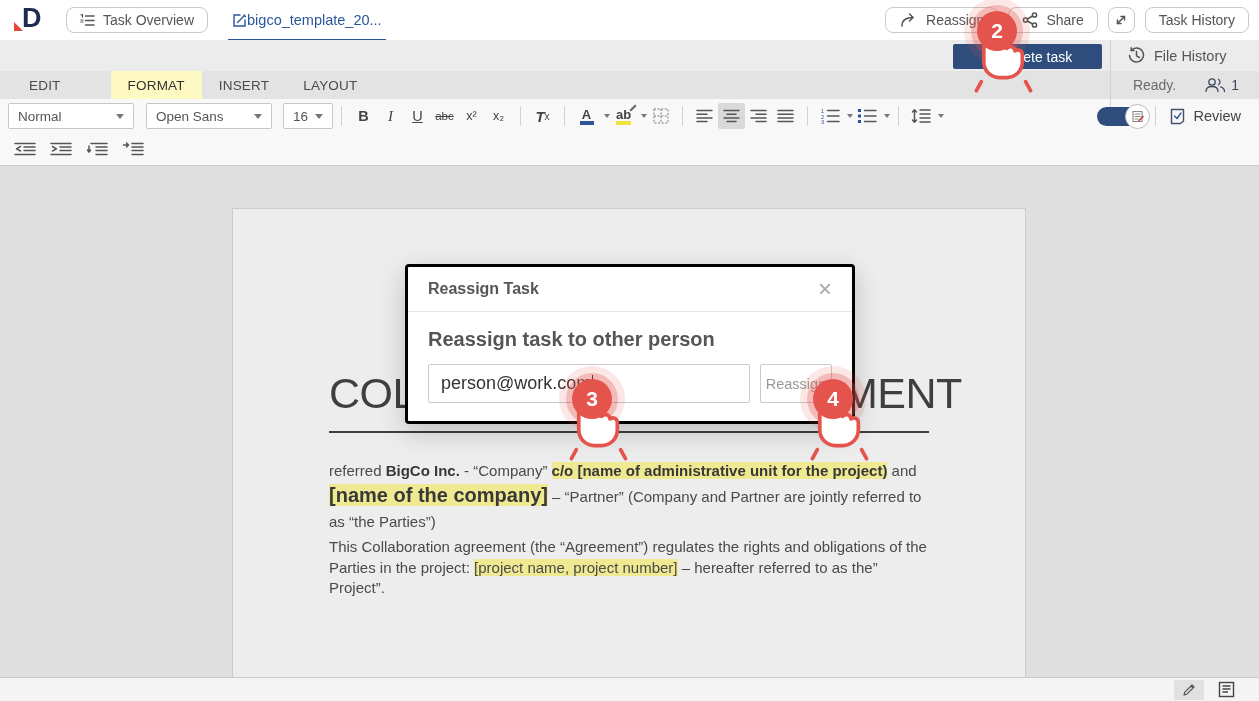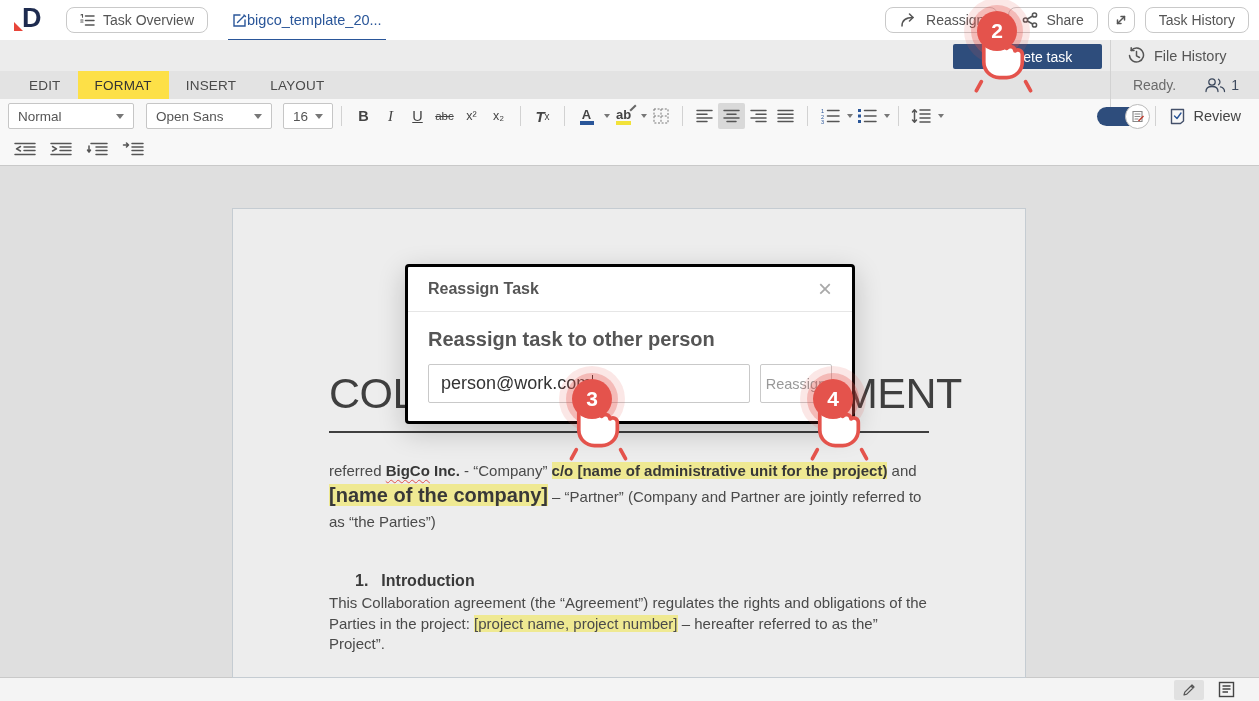--- a/index.html
+++ b/index.html
@@ -29,21 +29,21 @@
   .complete-btn{ position:absolute; left:953px; top:4px; width:149px; height:25px;
     background:#2e4d7c; color:#fff; border:none; border-radius:2px; font-size:14px;
     font-family:inherit; cursor:pointer;}
   .file-history{ position:absolute; left:1128px; top:3px; height:25px; display:flex;
     align-items:center; gap:9px; color:#555; font-size:14.5px; cursor:pointer; background:none; border:none; font-family:inherit;}
   .vdivider{ position:absolute; left:1110px; top:0; width:1px; height:71px; background:#d2d2d2;}
   
   .ribbontabs{ height:28px; background:#e3e3e3; display:flex; align-items:stretch; padding-left:12px;}
   .rtab{ display:flex; align-items:center; padding:0 17px; font-size:13.5px; color:#4a4a4a;
     letter-spacing:.2px; cursor:pointer; border:none; background:none; font-family:inherit;}
-  .rtab.active{ background:#fde047; color:#333;}
+  .rtab.active{ background:#fef9c3; color:#333;margin-left:33px;}
   .ribbon-right{ margin-left:auto; display:flex; align-items:center; gap:28px; padding-right:20px;}
   .ready{ color:#6b6b6b; font-size:14px;}
   .collab{ display:flex; align-items:center; gap:5px; color:#3e4a5e; font-size:14px;}
   
   .toolbar{ height:34px; background:#f8f8f8; display:flex; align-items:center; padding-left:8px;}
   .select{ height:26px; border:1px solid #c6c6c6; border-radius:2px; background:#fff;
     display:flex; align-items:center; padding:0 9px; color:#555; font-size:13.5px; cursor:pointer;}
   .select.w-style{ width:126px; margin-right:12px;}
   .select.w-font{ width:126px; margin-right:11px;}
   .select.w-size{ width:50px;}
@@ -87,21 +87,21 @@
   .page{ position:absolute; left:232px; top:42px; width:794px; height:470px;
     background:#ededed; border:1px solid #c5ccd2; padding:160px 96px 0 96px;}
   .doc-title{ font-size:43px; color:#3f3f3f; text-align:center; letter-spacing:-.5px; white-space:nowrap;}
   .title-rule{ border:none; border-top:2px solid #3f3f3f; margin-top:13px;}
   .para{ color:#4a4a4a; font-size:15px; }
   .para1{ margin-top:25px; line-height:25px;}
   .para2{ margin-top:3px; line-height:20.5px;}
   .para .b{ font-weight:700; color:#383838;}
   .para .hl{ background:#efe992;}
   .para .big{ font-size:20px;}
-  .para .spell{ text-decoration:underline; text-decoration-style:wavy;
+  .para .spell{ text-decoration-style:wavy;
     text-decoration-color:#e0534c; text-decoration-thickness:1px; text-underline-offset:3px;}
   .doc-h1{ margin-top:38px; padding-left:26px; font-size:16px; font-weight:700; color:#3a3a3a;}
   .doc-h1 .hnum{ margin-right:13px;}
   
   .statusbar{ height:24px; background:#f4f4f4; border-top:1px solid #c9c9c9;
     display:flex; align-items:center; justify-content:flex-end; gap:14px; padding-right:24px;}
   .pencil-btn{ width:30px; height:20px; background:#e1e1e1; border-radius:2px; border:none;
     display:flex; align-items:center; justify-content:center; cursor:pointer;}
   .notes-btn{ background:none; border:none; cursor:pointer; display:flex; align-items:center;}
   
@@ -390,23 +390,20 @@
           </g>
       </svg>
     </button>
   </div>
 
   <div class="canvas">
     <div class="page">
       <div class="doc-title">COLLABORATION AGREEMENT</div>
       <hr class="title-rule">
       <p class="para para1"><span>referred </span><span class="b spell">BigCo</span><span class="b"> Inc.</span><span> - “Company” </span><span class="b hl">c/o [name of administrative unit for the project)</span><span> and </span><span class="b hl big">[name of the company]</span><span> – “Partner” (Company and Partner are jointly referred to as “the Parties”)</span></p>
-      <div class="doc-h1">
-        <span class="hnum">1.</span><span>Introduction</span>
-      </div>
       <p class="para para2"><span>This Collaboration agreement (the “Agreement”) regulates the rights and obligations of the Parties in the project: </span><span class="hl">[project name, project number]</span><span> – hereafter referred to as the” Project”.</span></p>
     </div>
   </div>
 
   <div class="statusbar">
     <button class="pencil-btn">
       <svg width="14" height="14" viewBox="0 0 14 14">
         <g stroke="#555" stroke-width="1.2" fill="none" stroke-linecap="round" stroke-linejoin="round">
           <path d="M2 12 L2.8 9.2 L10 2 L12 4 L4.8 11.2 Z M9 3 L11 5"></path>
         </g>

